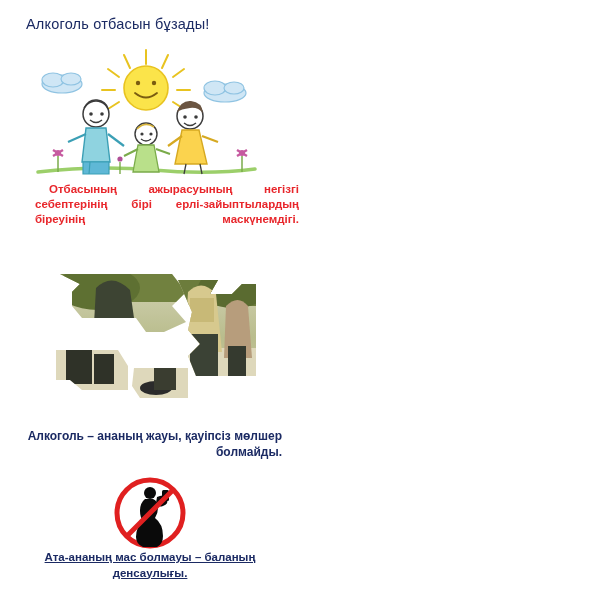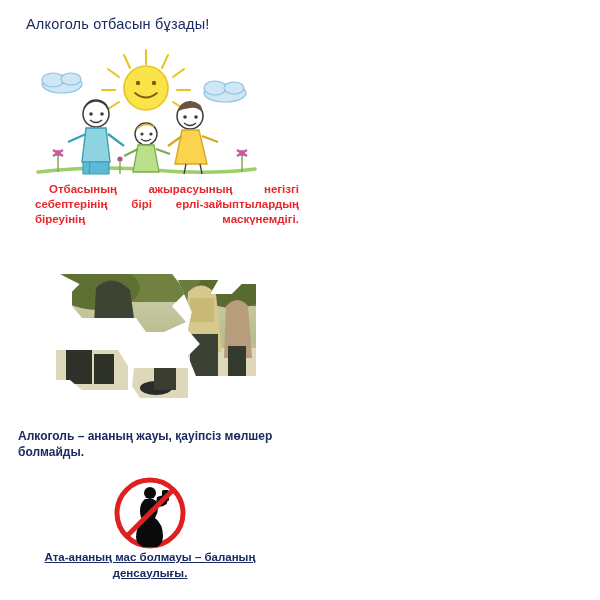--- a/index.html
+++ b/index.html
@@ -29,21 +29,21 @@
     text-align:justify;line-height:1.32;text-indent:14px;margin-left:17px;
   }
   .para-red::after{content:"";display:inline-block;width:100%;}
 
   
   .photo-family{position:absolute;left:38px;top:262px;width:230px;height:150px;}
   .photo-family svg{display:block;width:100%;height:100%;}
 
   .cap-mother{
     position:absolute;left:18px;top:428px;width:264px;
-    text-align:left;font-size:12px;font-weight:bold;color:#1b2a63;line-height:1.35;
+    text-align:right;font-size:12px;font-weight:bold;color:#1b2a63;line-height:1.35;
   }
   .sign-pregnant{position:absolute;left:104px;top:473px;width:92px;height:80px;}
   .sign-pregnant svg{display:block;width:100%;height:100%;}
   .cap-parents{
     position:absolute;left:18px;top:550px;width:264px;
     text-align:center;font-size:11.5px;font-weight:bold;color:#1b2a63;line-height:1.35;text-decoration:underline;
   }
 </style>
 </head>
 <body>

